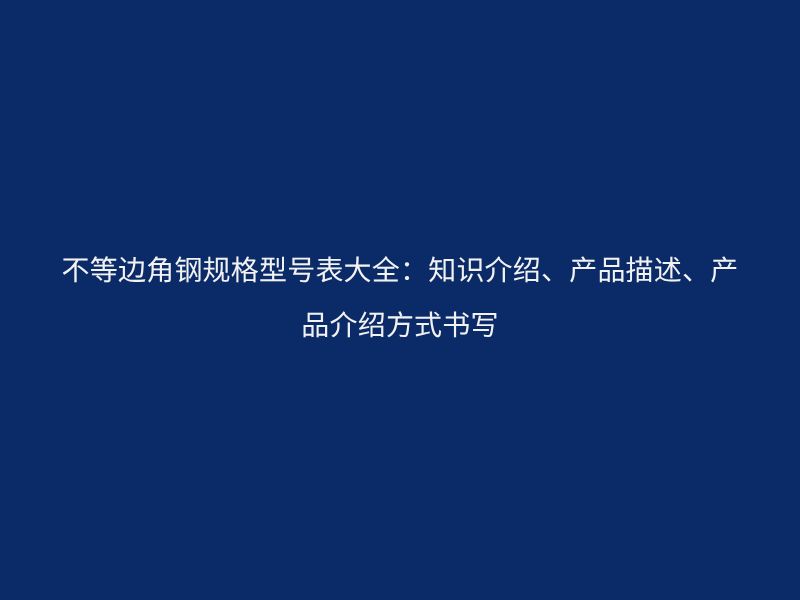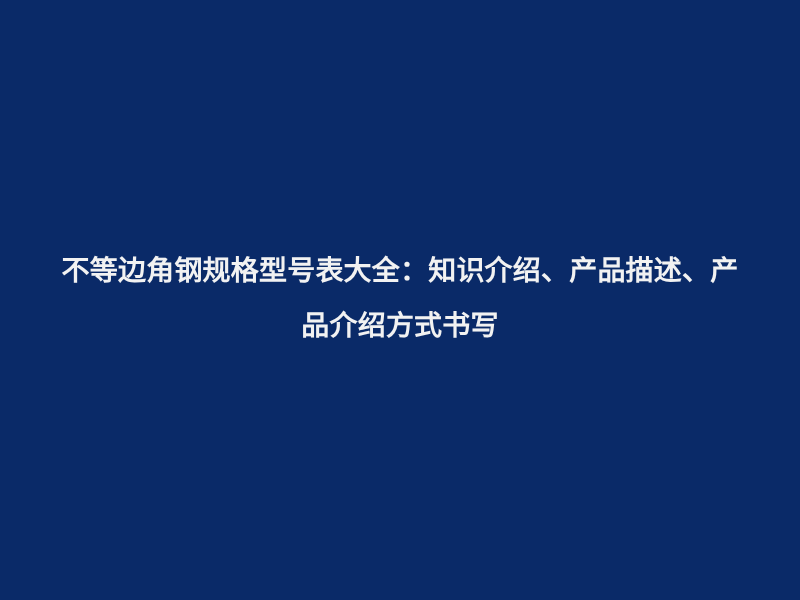--- a/index.html
+++ b/index.html
@@ -36,21 +36,21 @@
     transform: translateY(-2px);
   }
 
   .title-text {
     display: block;
     margin: 4px;
     padding: 0;
     color: #f2f2f2;
     font-family: "Liberation Sans", "DejaVu Sans", sans-serif;
     font-size: 28px;
-    font-weight: 700;
+    font-weight: 400;
     line-height: 55px;
     letter-spacing: 0.2px;
     text-align: center;
     white-space: normal;
     word-break: break-all;
     -webkit-font-smoothing: antialiased;
   }
 </style>
 </head>
 <body>

